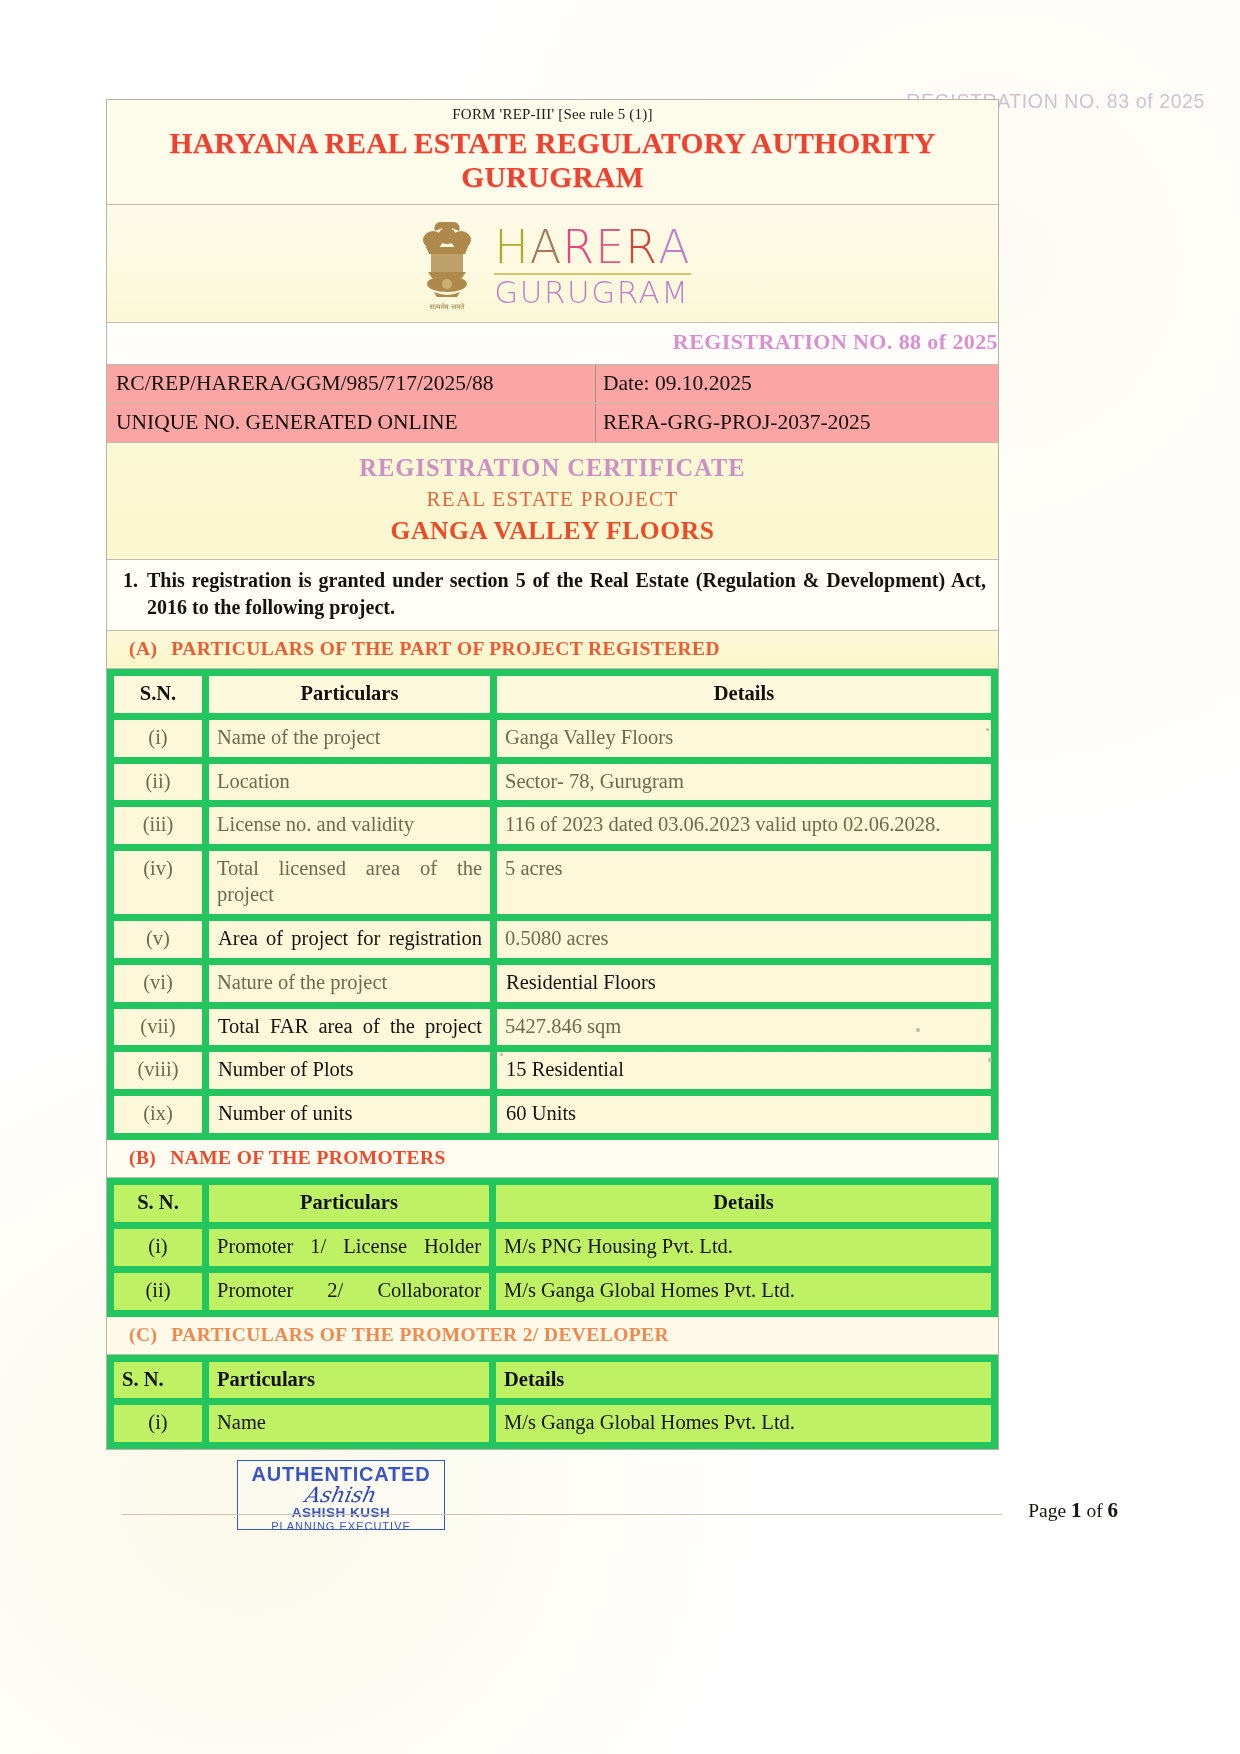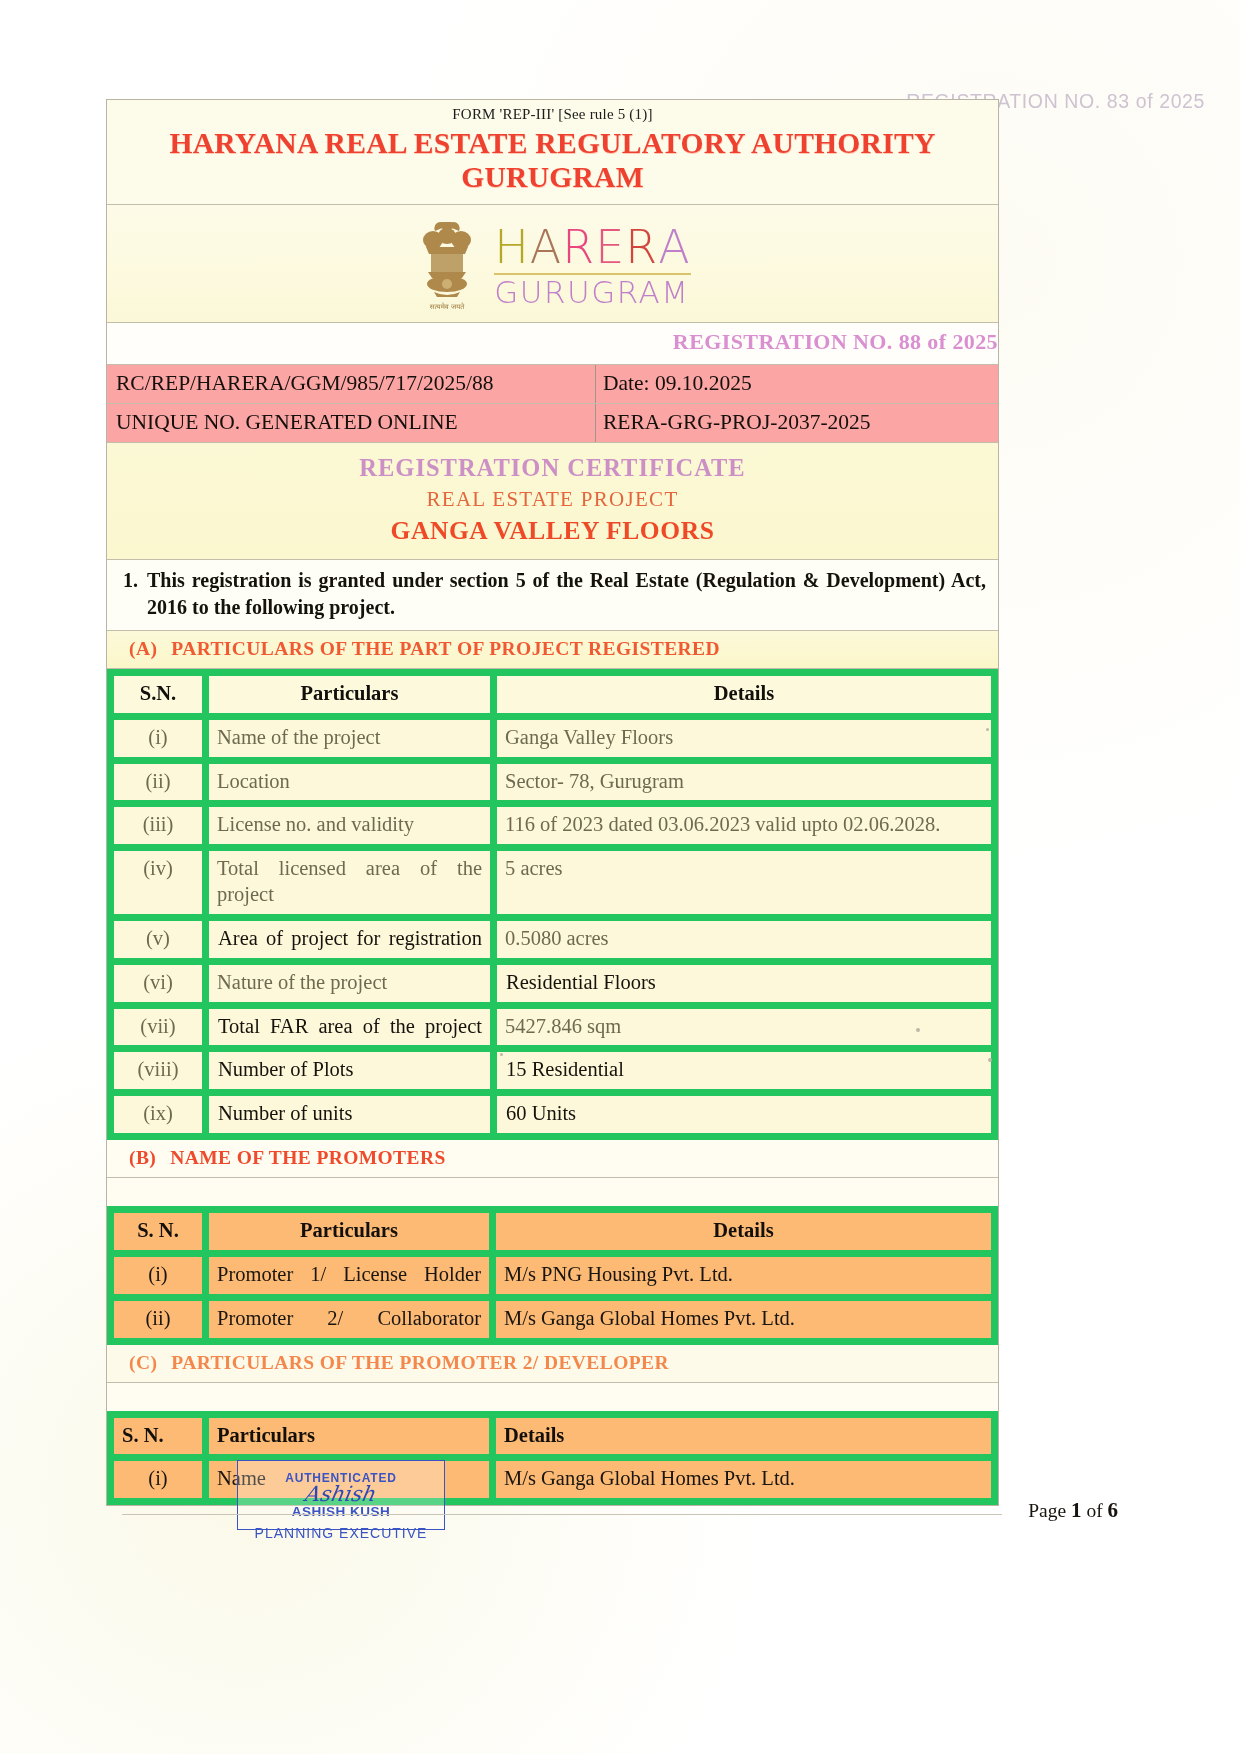--- a/index.html
+++ b/index.html
@@ -222,61 +222,60 @@
     font-weight: bold;
     text-align: center;
     color: #13100c;
   }
   .col-sn { width: 72px; text-align: center; }
   .col-part { width: 264px; }
   .tbl-a { background: #fcf8d9; }
   .tbl-a td { color: #6e6a52; }
   .tbl-a td.dark { color: #16120d; padding-left: 9px; }
   .tbl-a th { background: #fcf9dd; }
-  .tbl-b, .tbl-c { background: #fdba74; margin-top: 28px; }
+  .tbl-b, .tbl-c { background: #bef264; }
   .tbl-b td, .tbl-c td { color: #191510; }
   .just { text-align: justify; text-align-last: justify; }
 
   
   .stamp {
     position: absolute;
     left: 237px;
     top: 1460px;
     width: 208px;
     height: 70px;
     border: 1.6px solid #3b54c4;
     box-sizing: border-box;
     text-align: center;
     color: #3b54c4;
     font-family: "Liberation Sans", sans-serif;
     background: rgba(255,255,255,0.25);
   }
   .stamp .s1 {
-    font-size: 12px;
+    font-size: 20px;
     font-weight: bold;
     letter-spacing: 0.8px;
-    margin-top: 10px;
+    margin-top: 2px;
   }
   .stamp .sig {
     font-family: "DejaVu Serif", serif;
     font-size: 21px;
     font-style: italic;
     color: #2f47b8;
     line-height: 0.9;
     transform: skewX(-12deg);
   }
   .stamp .s2 {
     font-size: 13.5px;
     font-weight: bold;
     letter-spacing: 0.5px;
   }
   .stamp .s3 {
-    font-size: 14px;
+    font-size: 11px;
     letter-spacing: 1px;
-    margin-top: 6px;
   }
 
   .footrule {
     position: absolute;
     left: 122px;
     top: 1514px;
     width: 880px;
     border-top: 1px solid #c9c4b6;
   }
   .pagenum {

